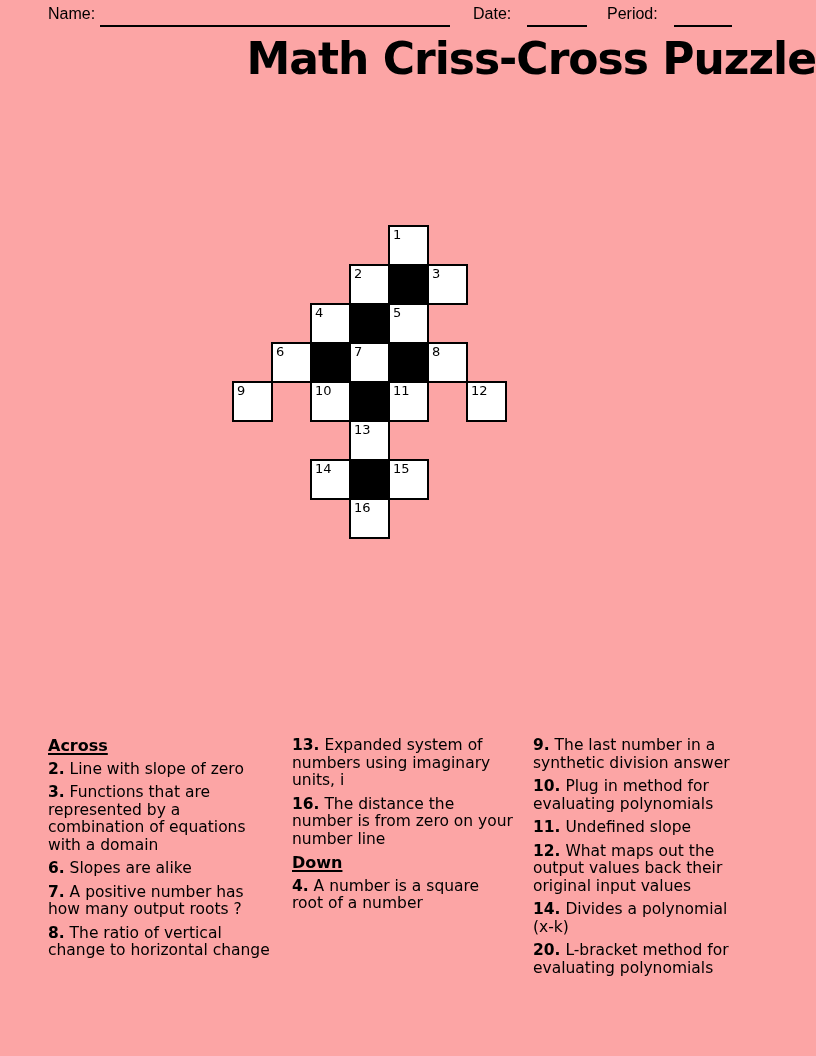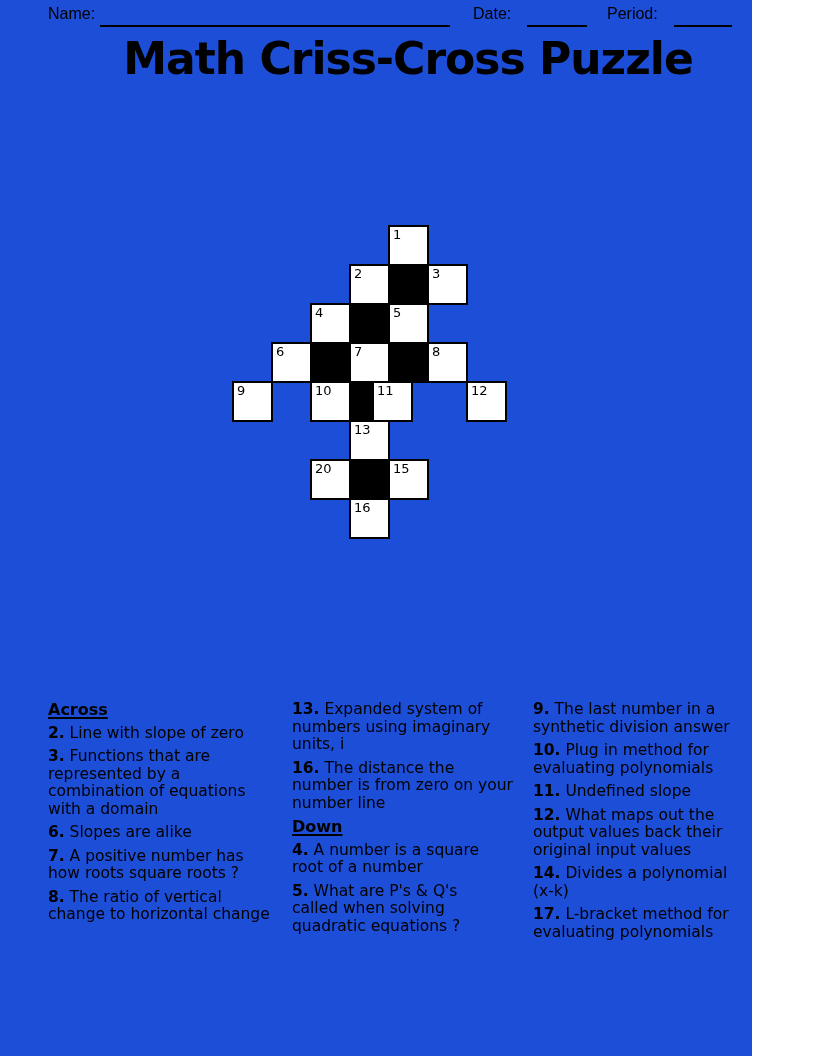--- a/index.html
+++ b/index.html
@@ -1,32 +1,32 @@
 <!DOCTYPE html>
 <html><head>
 <meta charset="utf-8">
 <style>
   html,body{margin:0;padding:0;background:#fff;}
-  .page{position:relative;width:752px;height:1056px;background:#1d4ed8;color:#000;overflow:hidden;
+  .page{position:relative;width:816px;height:1056px;background:#fca5a5;color:#000;overflow:hidden;
         font-family:"DejaVu Sans",sans-serif;}
   
   .meta-label{position:absolute;top:5px;font-family:"Liberation Sans",sans-serif;
               font-size:16px;color:#000;}
   .write-line{position:absolute;top:25px;height:0;border-top:2px solid #000;}
   
-  .title{position:absolute;top:34px;left:0;width:816px;text-align:center;
+  .title{position:absolute;top:34px;left:0;width:816px;text-align:right;
          font-size:44px;font-weight:600;letter-spacing:-1px;line-height:50px;color:#000;}
   
   .grid{position:absolute;left:232px;top:225px;width:275px;height:314px;}
   .cell{position:absolute;width:41px;height:41px;border:2px solid #000;
         box-sizing:border-box;background:#fff;}
   .cell.black{background:#000;}
   .cellnum{position:absolute;top:0;left:3px;font-size:13px;line-height:15px;color:#000;}
   
-  .clue-col{position:absolute;top:701px;font-size:15.5px;line-height:17.5px;color:#000;}
+  .clue-col{position:absolute;top:737px;font-size:15.5px;line-height:17.5px;color:#000;}
   .clue-header{display:block;font-size:16px;font-weight:bold;margin:0 0 6px;
                text-decoration:underline;text-decoration-thickness:2px;text-underline-offset:2px;}
   .clue{margin:0 0 6px;}
   .clue-line{display:block;white-space:nowrap;}
   .clue-line b{font-weight:bold;}
 </style>
 </head>
 <body>
 
 <div class="page">
@@ -71,31 +71,31 @@
       <div class="cell" style="left: 195px; top: 117px;">
         <span class="cellnum">8</span>
       </div>
       <div class="cell" style="left: 0px; top: 156px;">
         <span class="cellnum">9</span>
       </div>
       <div class="cell" style="left: 78px; top: 156px; text-align: center;">
         <span class="cellnum">10</span>
       </div>
       <div class="cell black" style="left: 117px; top: 156px;"></div>
-      <div class="cell" style="left: 140px; top: 156px; text-align: right;">
+      <div class="cell" style="left: 156px; top: 156px; text-align: right;">
         <span class="cellnum">11</span>
       </div>
       <div class="cell" style="left: 234px; top: 156px;">
         <span class="cellnum">12</span>
       </div>
       <div class="cell" style="left: 117px; top: 195px;">
         <span class="cellnum">13</span>
       </div>
       <div class="cell" style="left: 78px; top: 234px;">
-        <span class="cellnum">20</span>
+        <span class="cellnum">14</span>
       </div>
       <div class="cell black" style="left: 117px; top: 234px;"></div>
       <div class="cell" style="left: 156px; top: 234px; text-decoration: underline;">
         <span class="cellnum">15</span>
       </div>
       <div class="cell" style="left: 117px; top: 273px;">
         <span class="cellnum">16</span>
       </div>
     </div>
 
@@ -108,21 +108,21 @@
         <span class="clue-line"><b>3.</b> Functions that are</span>
         <span class="clue-line">represented by a</span>
         <span class="clue-line">combination of equations</span>
         <span class="clue-line">with a domain</span>
       </p>
       <p class="clue">
         <span class="clue-line"><b>6.</b> Slopes are alike</span>
       </p>
       <p class="clue">
         <span class="clue-line"><b>7.</b> A positive number has</span>
-        <span class="clue-line">how roots square roots ?</span>
+        <span class="clue-line">how many output roots ?</span>
       </p>
       <p class="clue">
         <span class="clue-line"><b>8.</b> The ratio of vertical</span>
         <span class="clue-line">change to horizontal change</span>
       </p>
     </div>
   <div class="clue-col" style="left:292px">
       <p class="clue">
         <span class="clue-line"><b>13.</b> Expanded system of</span>
         <span class="clue-line">numbers using imaginary</span>
@@ -130,25 +130,20 @@
       </p>
       <p class="clue">
         <span class="clue-line"><b>16.</b> The distance the</span>
         <span class="clue-line">number is from zero on your</span>
         <span class="clue-line">number line</span>
       </p>
       <span class="clue-header">Down</span>
       <p class="clue">
         <span class="clue-line"><b>4.</b> A number is a square</span>
         <span class="clue-line">root of a number</span>
-      </p>
-      <p class="clue">
-        <span class="clue-line"><b>5.</b> What are P's &amp; Q's</span>
-        <span class="clue-line">called when solving</span>
-        <span class="clue-line">quadratic equations ?</span>
       </p>
     </div>
   <div class="clue-col" style="left:533px">
       <p class="clue">
         <span class="clue-line"><b>9.</b> The last number in a</span>
         <span class="clue-line">synthetic division answer</span>
       </p>
       <p class="clue">
         <span class="clue-line"><b>10.</b> Plug in method for</span>
         <span class="clue-line">evaluating polynomials</span>
@@ -159,18 +154,18 @@
       <p class="clue">
         <span class="clue-line"><b>12.</b> What maps out the</span>
         <span class="clue-line">output values back their</span>
         <span class="clue-line">original input values</span>
       </p>
       <p class="clue">
         <span class="clue-line"><b>14.</b> Divides a polynomial</span>
         <span class="clue-line">(x-k)</span>
       </p>
       <p class="clue">
-        <span class="clue-line"><b>17.</b> L-bracket method for</span>
+        <span class="clue-line"><b>20.</b> L-bracket method for</span>
         <span class="clue-line">evaluating polynomials</span>
       </p>
     </div>
 
 </div>
 
 </body></html>

